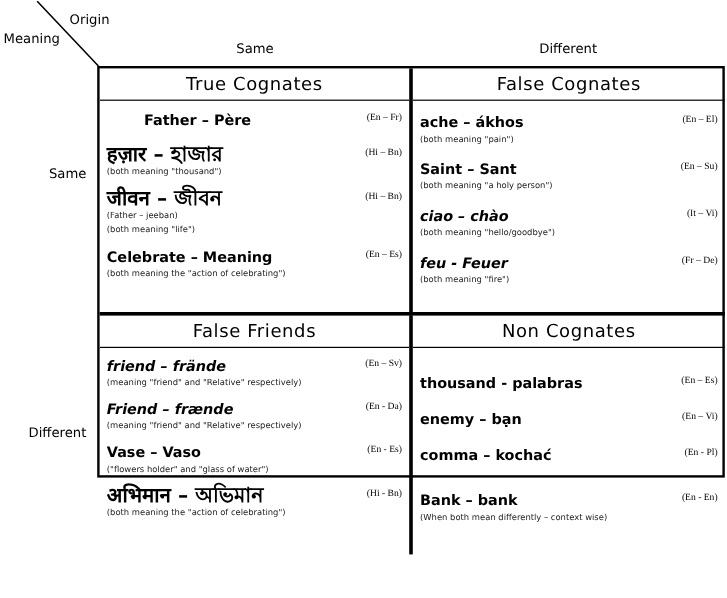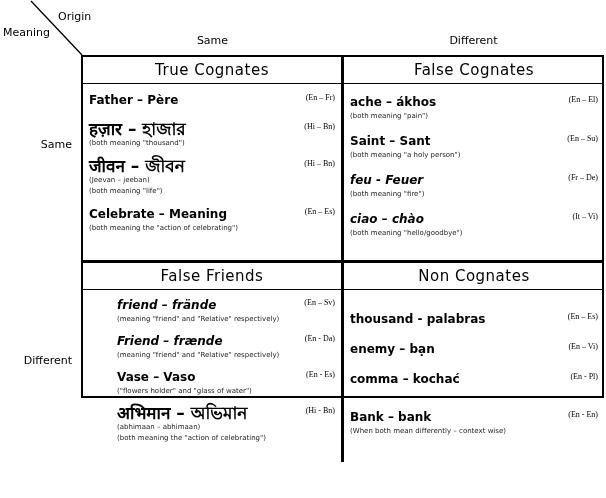--- a/index.html
+++ b/index.html
@@ -93,24 +93,24 @@
       font-family: Liberation Serif, serif;
     }
     .entry .note {
       display: block;
       font-size: 7px;
       line-height: 11px;
       color: #222;
       white-space: nowrap;
     }
     .tl .entries { padding-top: 7px; }
-    .tl .e0 { margin-bottom: 11px; }
+    .tl .e0 { margin-bottom: 11px; margin-left: 31px; }
     .tr .entries { padding-top: 9px; }
     .tr .entry { margin-bottom: 10px; }
-    .bl .entries { padding-top: 6px; margin-left: 28px; }
+    .bl .entries { padding-top: 6px; }
     .bl .entry { margin-bottom: 7px; }
     .br .entries { padding-top: 20px; }
     .br .entry { margin-bottom: 12px; }
   </style>
 </head>
 <body>
 
 <svg class="diag-line" viewBox="0 0 100 60" width="100" height="60">
   <line x1="31" y1="1" x2="82" y2="55" stroke="#000" stroke-width="1.3"></line>
 </svg>
@@ -132,21 +132,21 @@
         <span class="lang">(En – Fr)</span>
       </div>
       <div class="entry">
         <span class="pair deva">हज़ार – হাজার</span>
         <span class="lang">(Hi – Bn)</span>
         <span class="note">(both meaning "thousand")</span>
       </div>
       <div class="entry">
         <span class="pair deva">जीवन – জীবন</span>
         <span class="lang">(Hi – Bn)</span>
-        <span class="note">(Jeevan – jeeban)</span>
+        <span class="note">(Father – jeeban)</span>
         <span class="note">(both meaning "life")</span>
       </div>
       <div class="entry">
         <span class="pair">Celebrate – Meaning</span>
         <span class="lang">(En – Es)</span>
         <span class="note">(both meaning the "action of celebrating")</span>
       </div>
     </div>
   </div>
 
@@ -157,29 +157,29 @@
         <span class="pair">ache – ákhos</span>
         <span class="lang">(En – El)</span>
         <span class="note">(both meaning "pain")</span>
       </div>
       <div class="entry">
         <span class="pair">Saint – Sant</span>
         <span class="lang">(En – Su)</span>
         <span class="note">(both meaning "a holy person")</span>
       </div>
       <div class="entry">
+        <span class="pair ital">ciao – chào</span>
+        <span class="lang">(It – Vi)</span>
+        <span class="note">(both meaning "hello/goodbye")</span>
+      </div>
+      <div class="entry">
         <span class="pair ital">feu - Feuer</span>
         <span class="lang">(Fr – De)</span>
         <span class="note">(both meaning "fire")</span>
       </div>
-      <div class="entry">
-        <span class="pair ital">ciao – chào</span>
-        <span class="lang">(It – Vi)</span>
-        <span class="note">(both meaning "hello/goodbye")</span>
-      </div>
     </div>
   </div>
 
   <div class="cell bl">
     <div class="cell-title">False Friends</div>
     <div class="entries">
       <div class="entry">
         <span class="pair ital">friend – frände</span>
         <span class="lang">(En – Sv)</span>
         <span class="note">(meaning "friend" and "Relative" respectively)</span>
@@ -190,21 +190,20 @@
         <span class="note">(meaning "friend" and "Relative" respectively)</span>
       </div>
       <div class="entry">
         <span class="pair">Vase – Vaso</span>
         <span class="lang">(En - Es)</span>
         <span class="note">("flowers holder" and "glass of water")</span>
       </div>
       <div class="entry">
         <span class="pair deva">अभिमान – অভিমান</span>
         <span class="lang">(Hi - Bn)</span>
-        <span class="note">(abhimaan – abhimaan)</span>
         <span class="note">(both meaning the "action of celebrating")</span>
       </div>
     </div>
   </div>
 
   <div class="cell br">
     <div class="cell-title">Non Cognates</div>
     <div class="entries">
       <div class="entry">
         <span class="pair">thousand - palabras</span>

